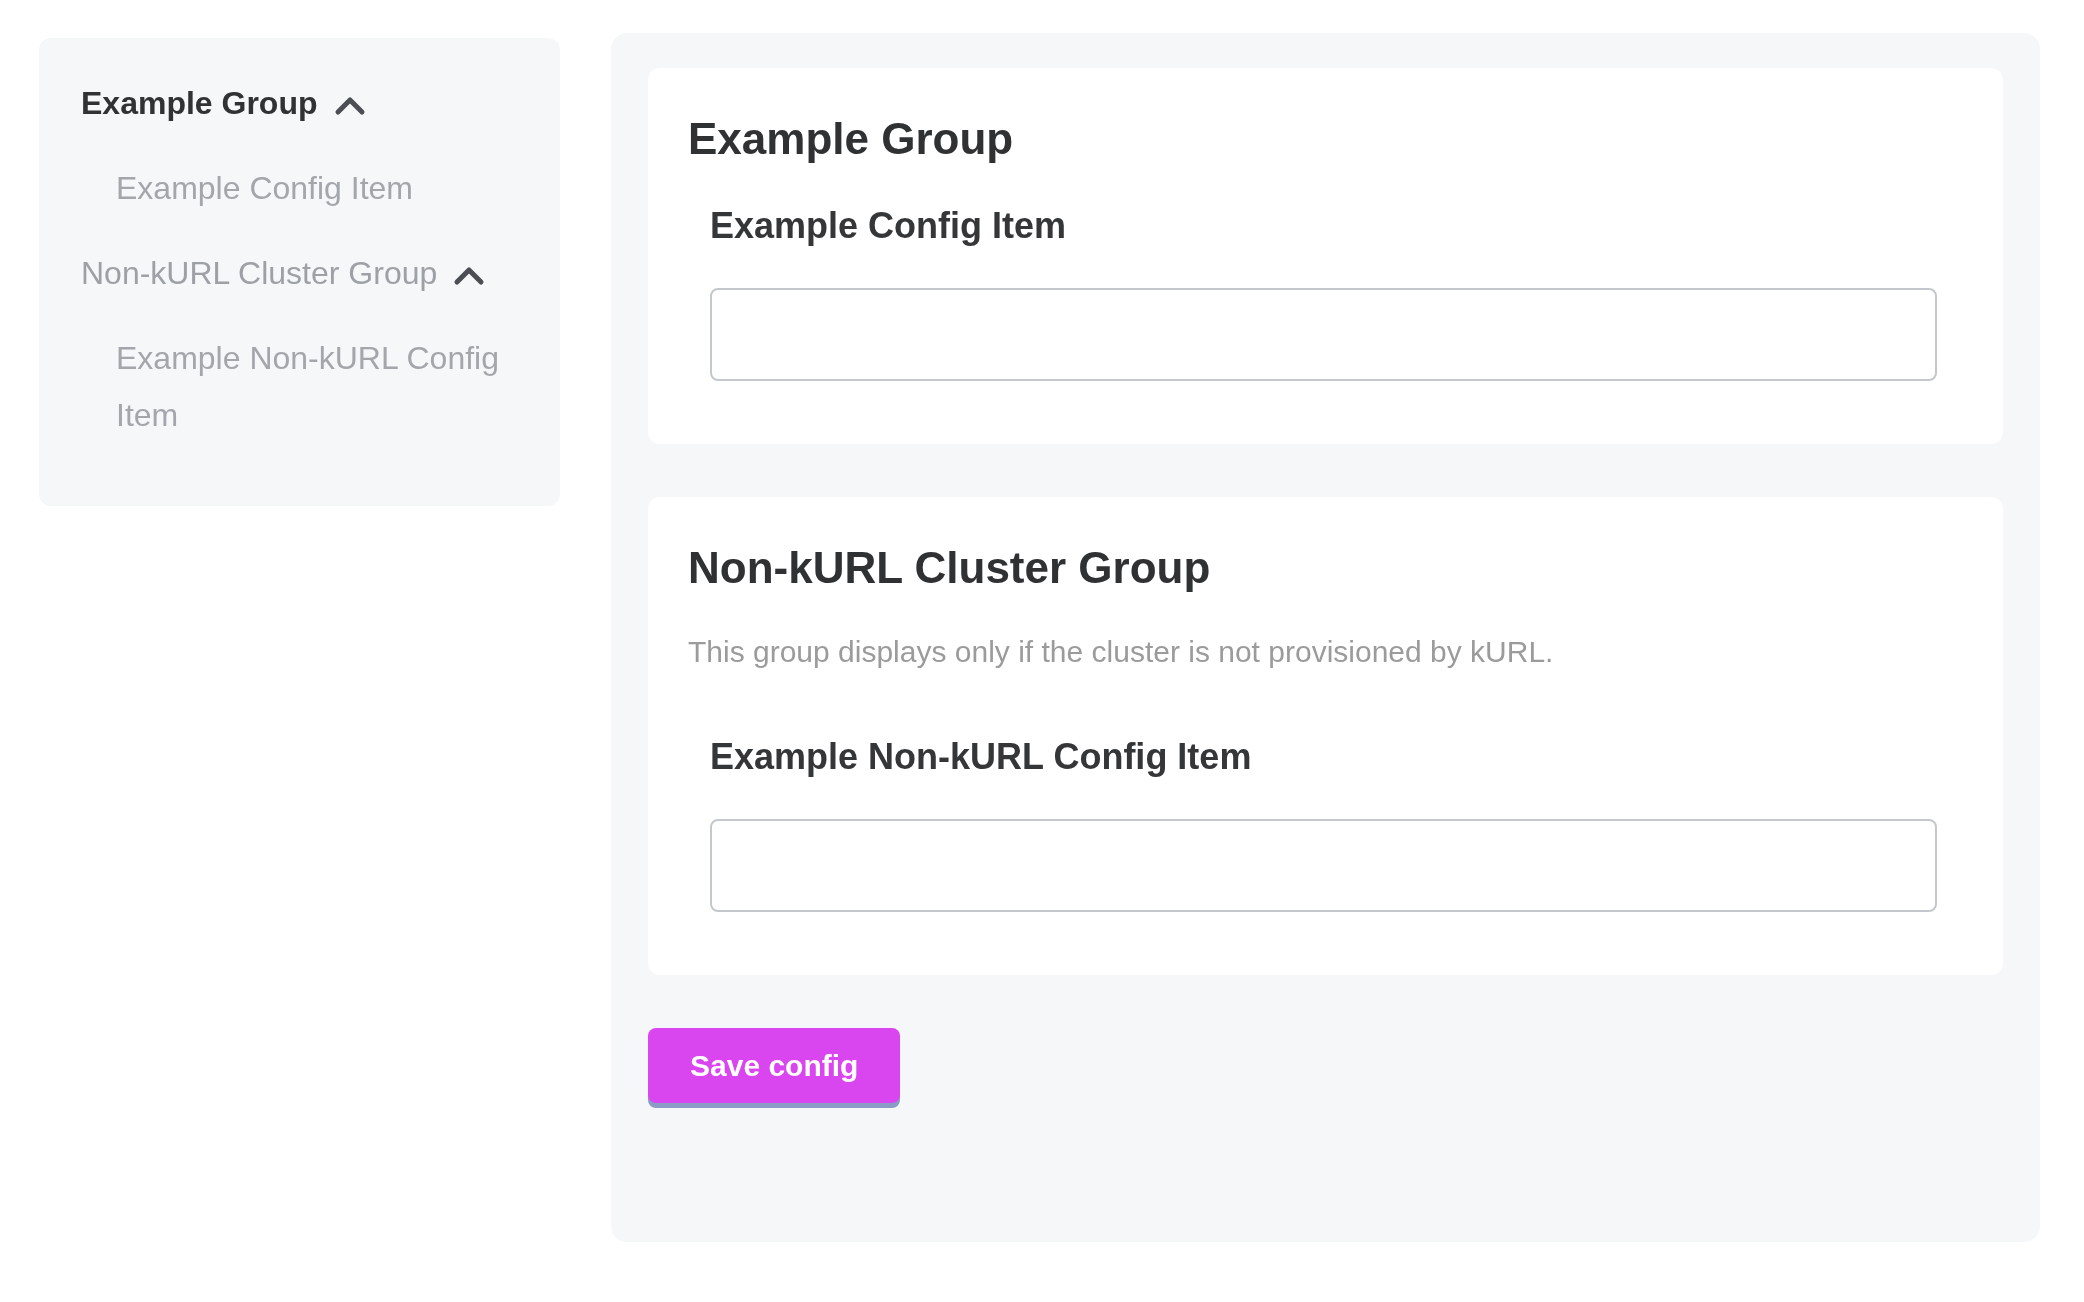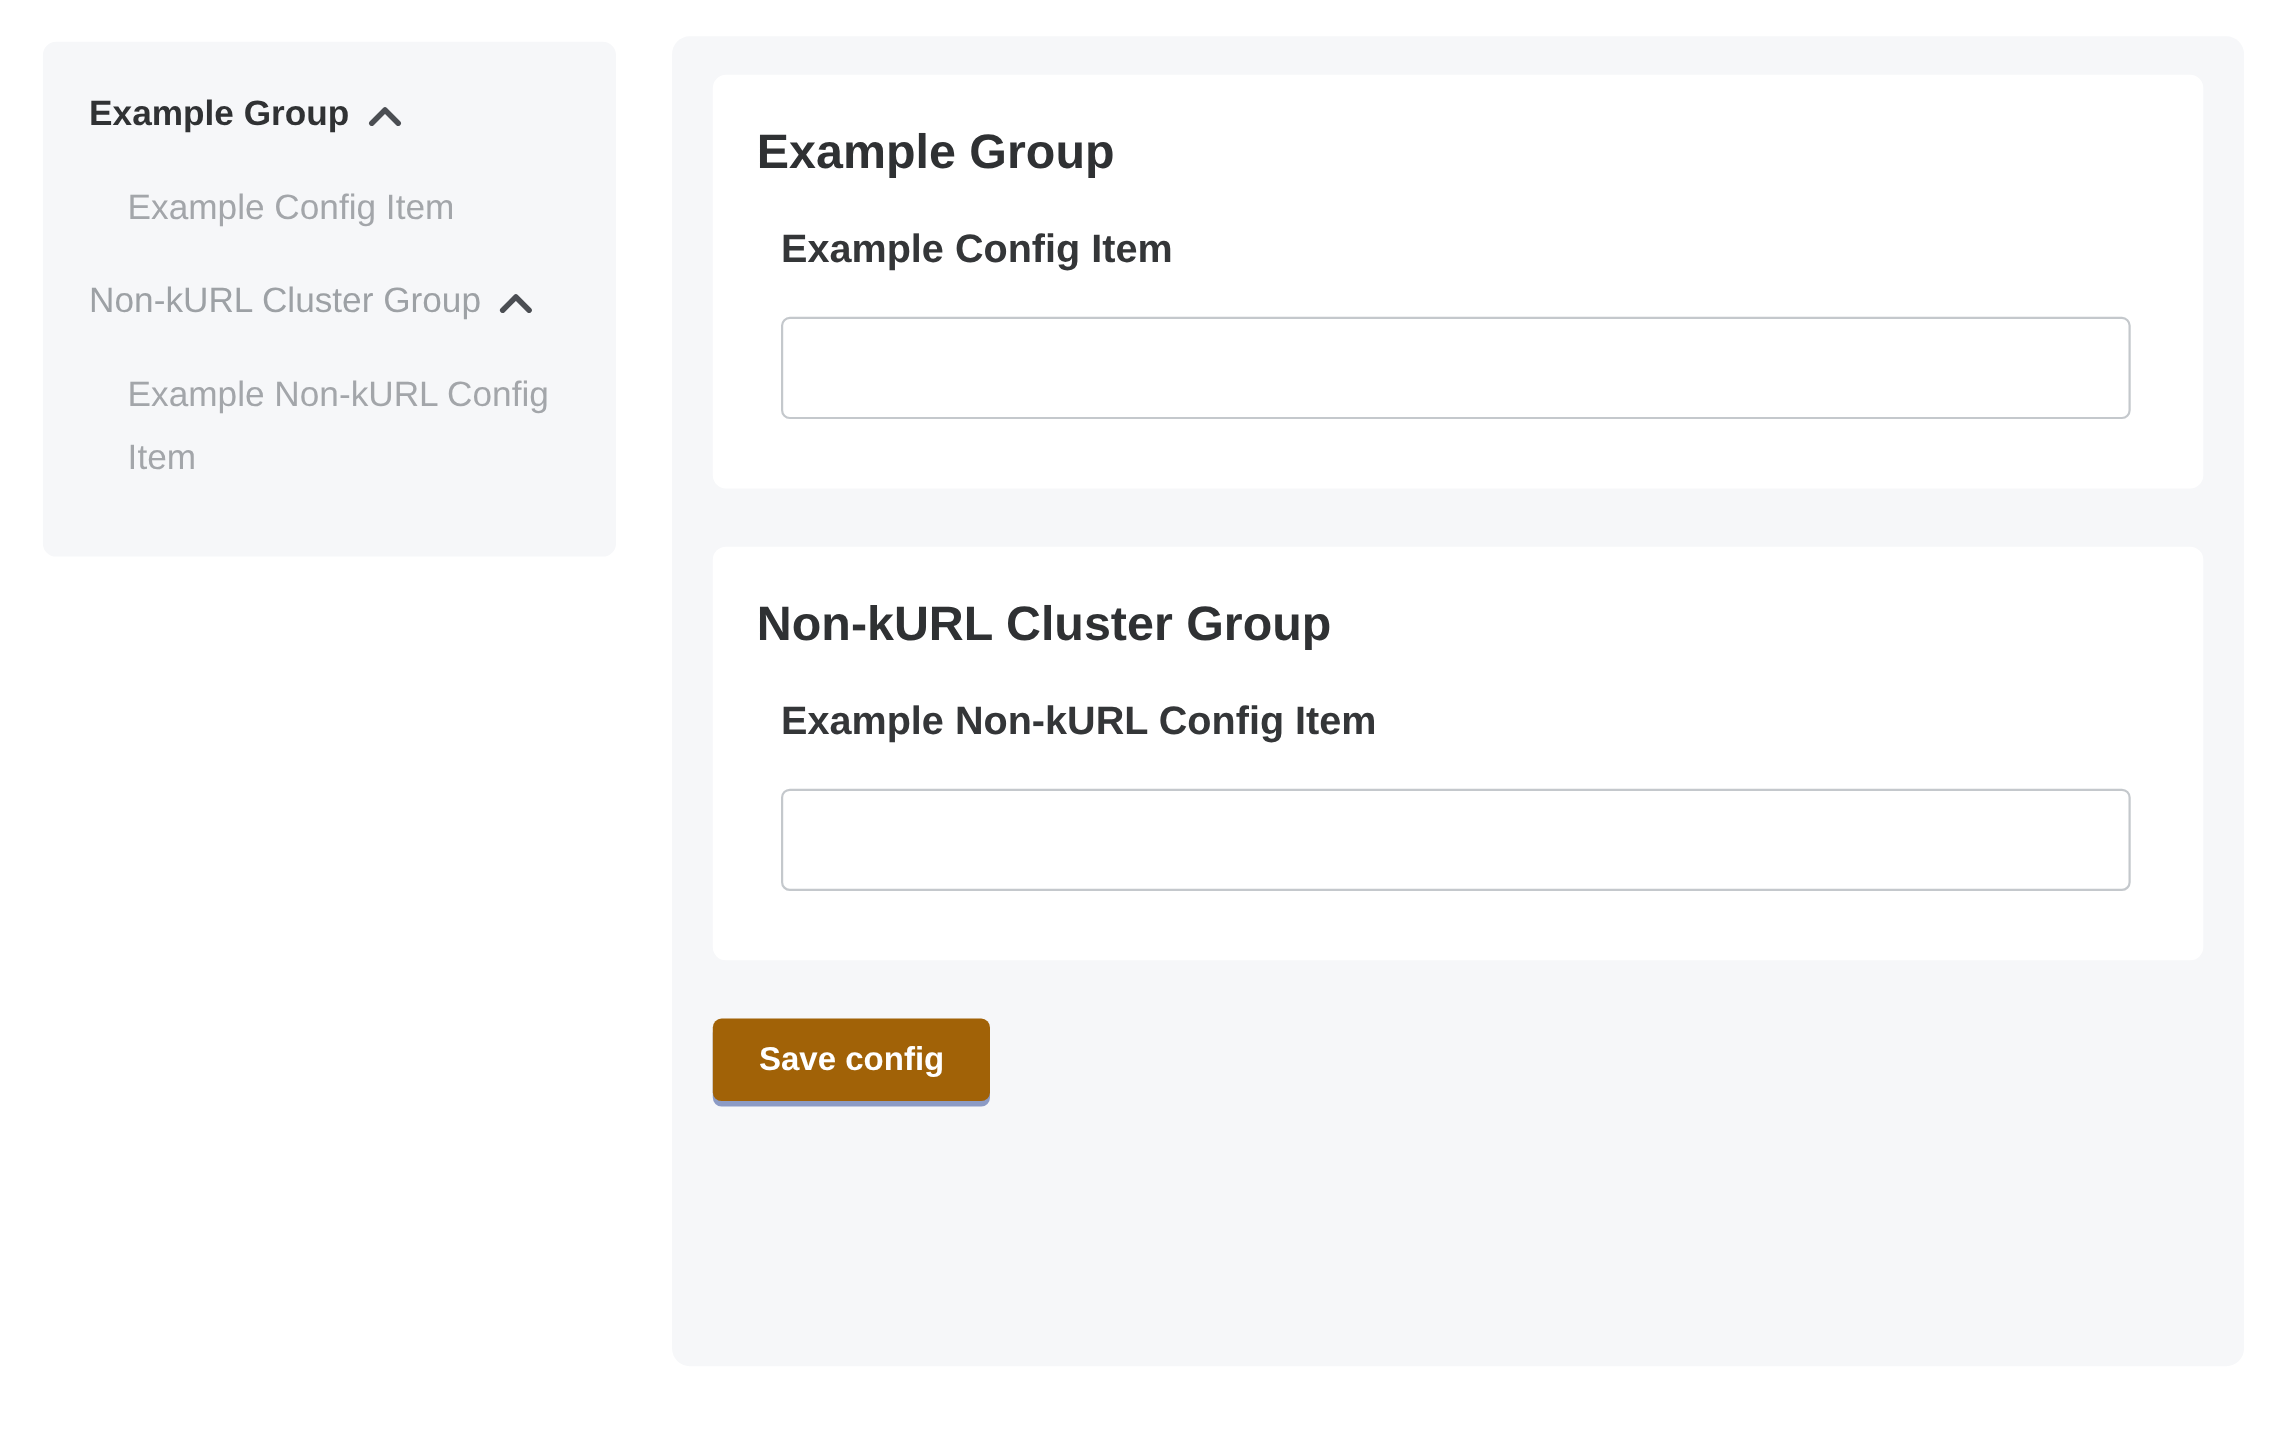--- a/index.html
+++ b/index.html
@@ -107,21 +107,21 @@
     font-family: inherit;
     color: #333333;
     outline: none;
   }
 
   .save-btn {
     display: inline-block;
     margin-top: 53px;
     height: 75px;
     padding: 0 42px;
-    background: #a16207;
+    background: #d946ef;
     color: #ffffff;
     font-size: 30px;
     font-weight: 700;
     font-family: inherit;
     border: none;
     border-radius: 8px;
     box-shadow: 0 5px 0 #8c9bc5;
     cursor: default;
   }
 </style>
@@ -157,20 +157,21 @@
     <h2 class="card-title">Example Group</h2>
     <div class="config-item">
       <div class="item-label">Example Config Item</div>
       <input class="item-input" type="text" value="" style="">
     </div>
   </section>
 
   
   <section class="card">
     <h2 class="card-title">Non-kURL Cluster Group</h2>
+    <p class="card-desc">This group displays only if the cluster is not provisioned by kURL.</p>
     <div class="config-item">
       <div class="item-label">Example Non-kURL Config Item</div>
       <input class="item-input" type="text" value="" style="">
     </div>
   </section>
 
   
   <button class="save-btn">Save config</button>
 
 </main>

